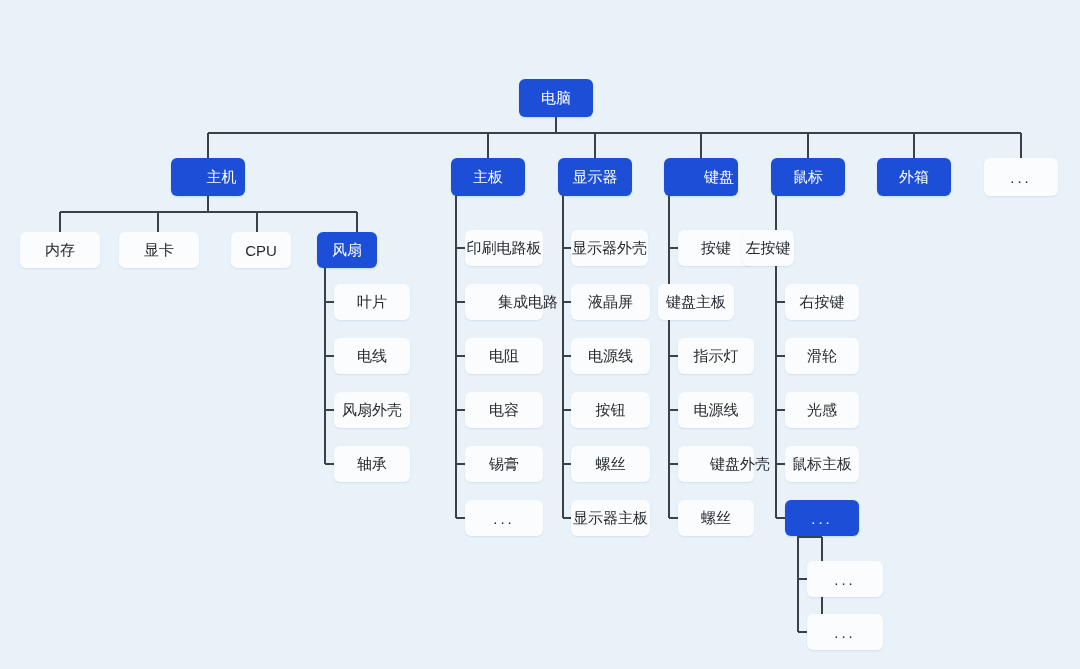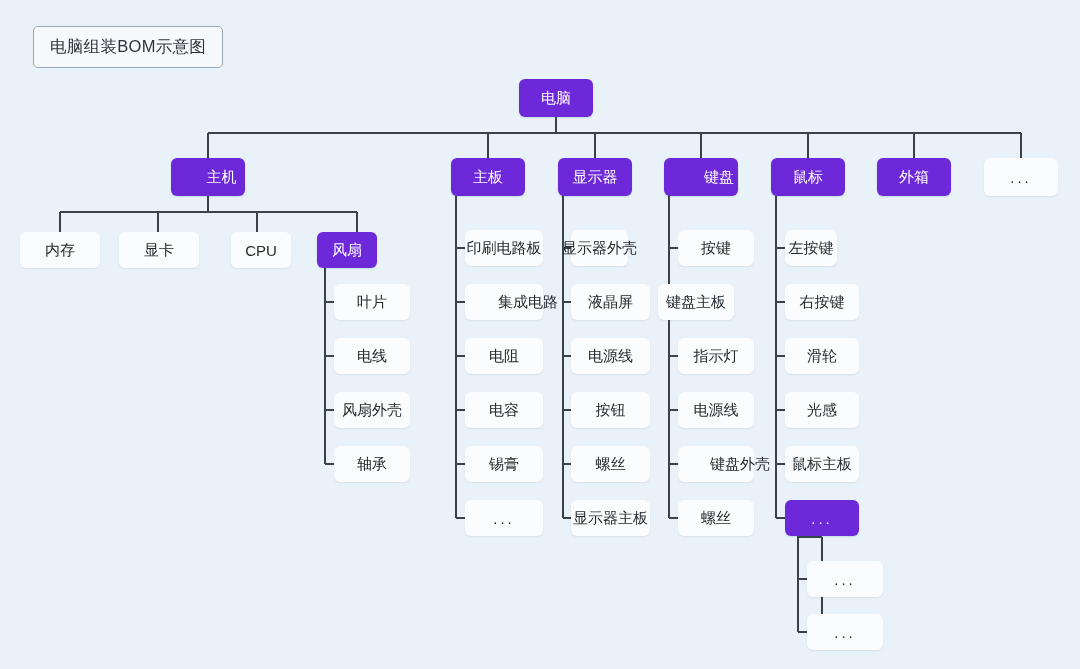--- a/index.html
+++ b/index.html
@@ -22,32 +22,31 @@
     position:absolute;box-sizing:border-box;
     display:flex;align-items:center;justify-content:center;
     border-radius:6px;font-size:15px;white-space:nowrap;
     height:36px;
   }
   .node.white{
     background:#fbfcfd;color:#24292f;
     box-shadow:0 1px 2px rgba(40,60,90,.10);
   }
   .node.green{
-    background:#6d28d9;color:#ffffff;
+    background:#1d4ed8;color:#ffffff;
     box-shadow:0 1px 2px rgba(0,120,90,.18);
   }
   .node.dots{letter-spacing:3px;font-size:15px;}
   .node.big{height:38px;}
 </style>
 </head>
 <body>
 
 <div id="canvas">
 
-  <div class="title-box">电脑组装BOM示意图</div>
 
   <svg class="lines" viewBox="0 0 1080 669">
     <g stroke="#3b4147" stroke-width="2" fill="none" shape-rendering="crispEdges">
 
       <path d="M556 113 L556 133"></path>
 
       <path d="M208 133 L1021 133"></path>
 
       <path d="M208 133 L208 158"></path>
       <path d="M488 133 L488 158"></path>
@@ -132,35 +131,35 @@
   <div class="node white" style="left:334px;top:392px;width:76px;">风扇外壳</div>
   <div class="node white" style="left:334px;top:446px;width:76px;">轴承</div>
 
   <div class="node white" style="left:465px;top:230px;width:78px;">印刷电路板</div>
   <div class="node white" style="left:465px;top:284px;width:78px;padding-left:48px;">集成电路</div>
   <div class="node white" style="left:465px;top:338px;width:78px;">电阻</div>
   <div class="node white" style="left:465px;top:392px;width:78px;">电容</div>
   <div class="node white" style="left:465px;top:446px;width:78px;">锡膏</div>
   <div class="node white dots" style="left:465px;top:500px;width:78px;">...</div>
 
-  <div class="node white" style="left:571px;top:230px;width:57px;">显示器外壳</div>
+  <div class="node white" style="left:571px;top:230px;width:77px;">显示器外壳</div>
   <div class="node white" style="left:571px;top:284px;width:79px;">液晶屏</div>
   <div class="node white" style="left:571px;top:338px;width:79px;">电源线</div>
   <div class="node white" style="left:571px;top:392px;width:79px;">按钮</div>
   <div class="node white" style="left:571px;top:446px;width:79px;">螺丝</div>
   <div class="node white" style="left:571px;top:500px;width:79px;">显示器主板</div>
 
   <div class="node white" style="left:678px;top:230px;width:76px;">按键</div>
   <div class="node white" style="left:658px;top:284px;width:76px;">键盘主板</div>
   <div class="node white" style="left:678px;top:338px;width:76px;">指示灯</div>
   <div class="node white" style="left:678px;top:392px;width:76px;">电源线</div>
   <div class="node white" style="left:678px;top:446px;width:76px;padding-left:48px;">键盘外壳</div>
   <div class="node white" style="left:678px;top:500px;width:76px;">螺丝</div>
 
-  <div class="node white" style="left:785px;top:230px;width:52px;border-radius:7px;">左按键</div>
+  <div class="node white" style="left:742px;top:230px;width:52px;border-radius:7px;">左按键</div>
   <div class="node white" style="left:785px;top:284px;width:74px;">右按键</div>
   <div class="node white" style="left:785px;top:338px;width:74px;">滑轮</div>
   <div class="node white" style="left:785px;top:392px;width:74px;">光感</div>
   <div class="node white" style="left:785px;top:446px;width:74px;">鼠标主板</div>
   <div class="node green dots" style="left:785px;top:500px;width:74px;">...</div>
 
   <div class="node white dots" style="left:807px;top:561px;width:76px;">...</div>
   <div class="node white dots" style="left:807px;top:614px;width:76px;">...</div>
 
 </div>

